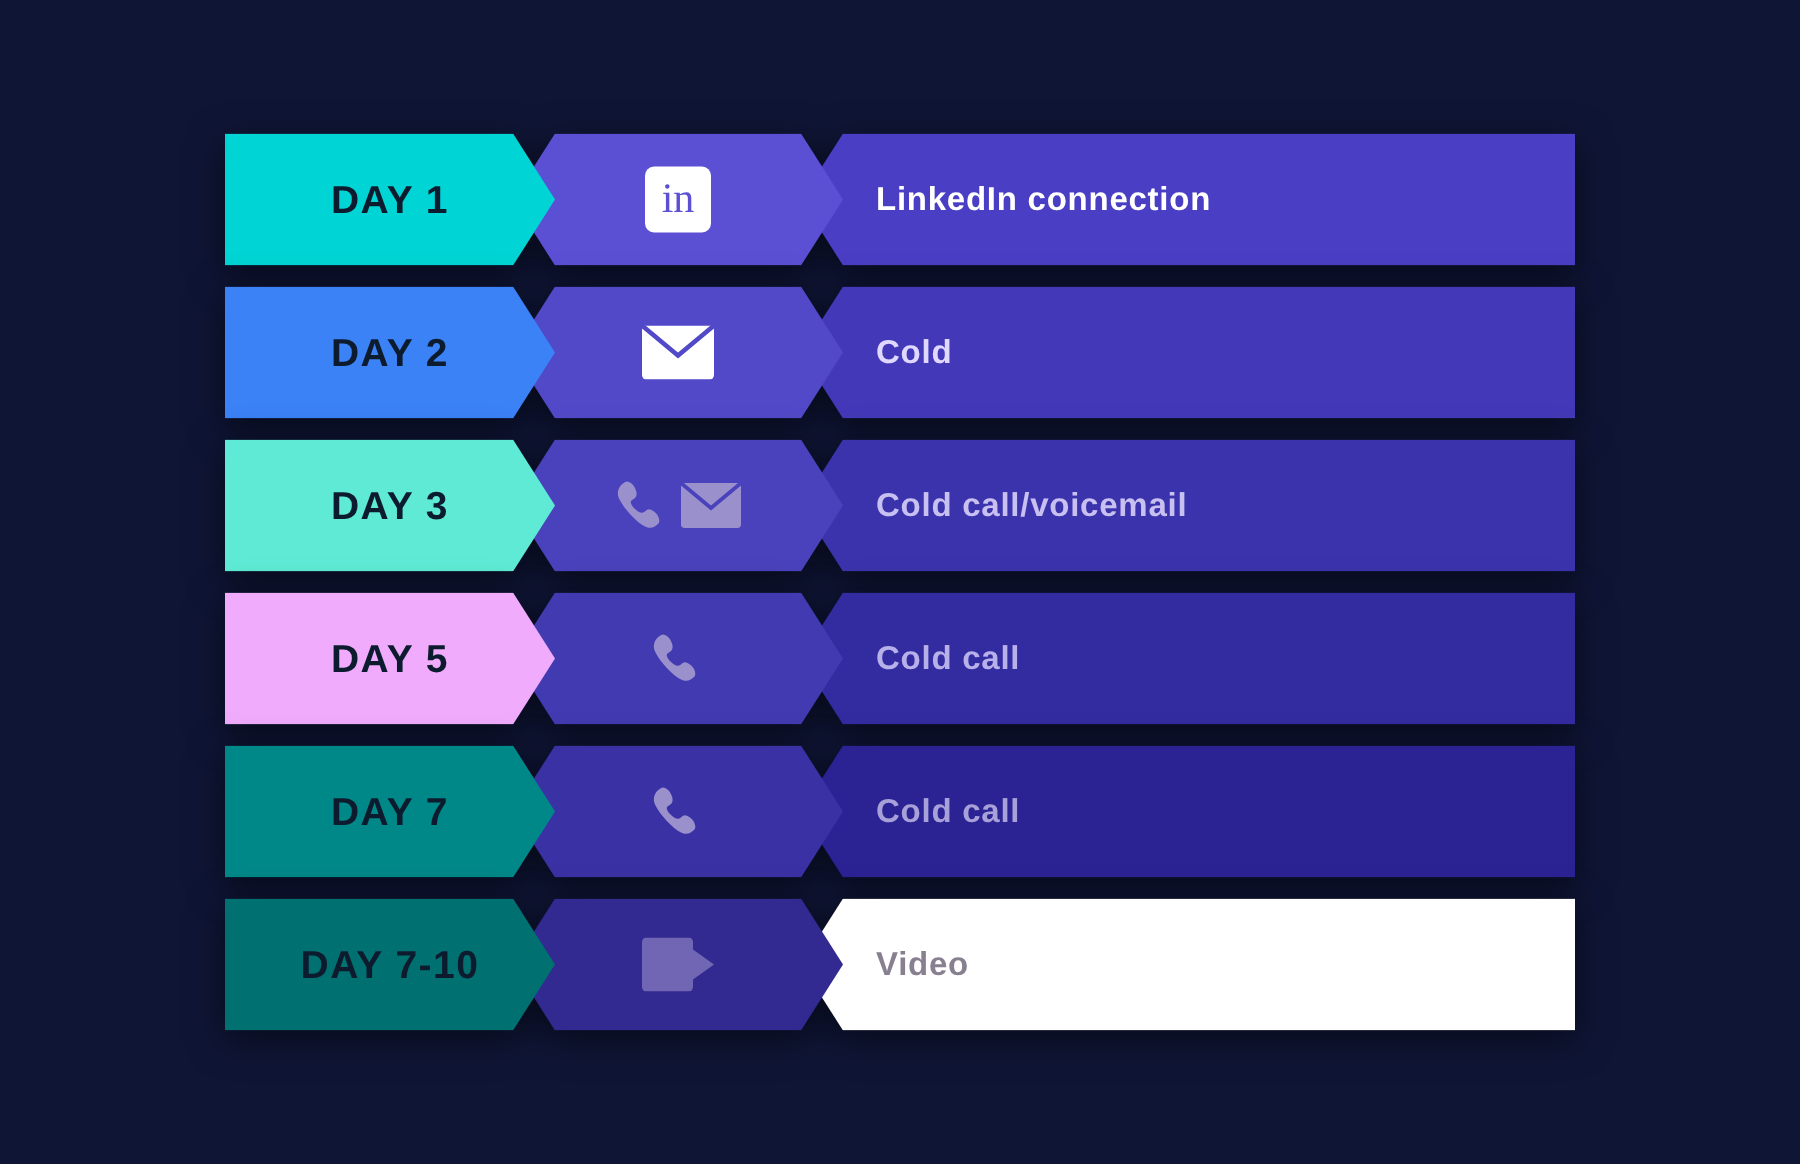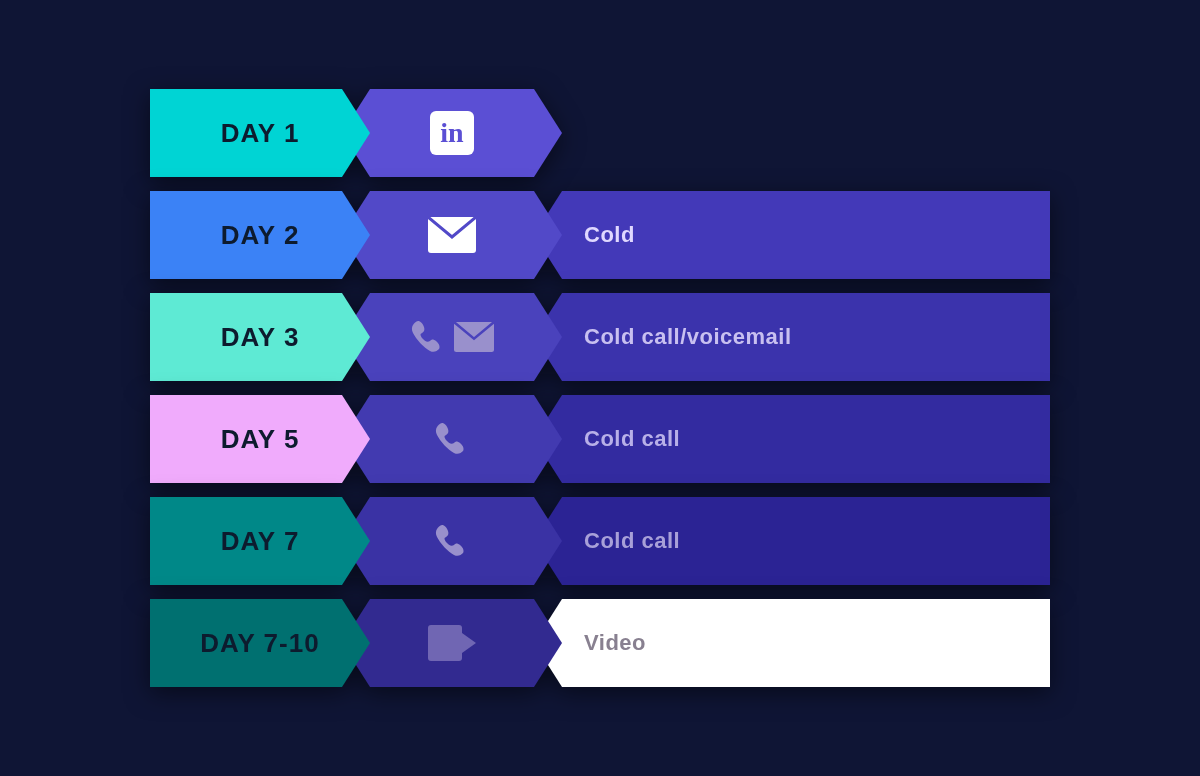--- a/index.html
+++ b/index.html
@@ -126,21 +126,21 @@
       width: 44px;
       height: 44px;
       border-radius: 6px;
       display: flex;
       align-items: center;
       justify-content: center;
     }
 
     .linkedin-letter {
       font-size: 28px;
-      font-weight: 700;
+      font-weight: 400;
       color: #5b4fd4;
       font-family: Georgia, serif;
       line-height: 1;
     }
 
     .icon-group {
       display: flex;
       gap: 8px;
       align-items: center;
     }
@@ -152,20 +152,23 @@
 <div class="sequence-row row-1">
     <div class="day-cell">
       <span class="day-label">DAY 1</span>
     </div>
     <div class="icon-cell">
 
       <div class="linkedin-box">
         <span class="linkedin-letter">in</span>
       </div>
 
+    </div>
+    <div class="text-cell">
+      <span class="action-label">LinkedIn connection</span>
     </div>
   </div>
     <div class="sequence-row row-2">
     <div class="day-cell">
       <span class="day-label">DAY 2</span>
     </div>
     <div class="icon-cell">
 
       <svg width="48" height="36" viewBox="0 0 48 36">
         <rect x="0" y="0" width="48" height="36" rx="3" class="icon-svg"></rect>

